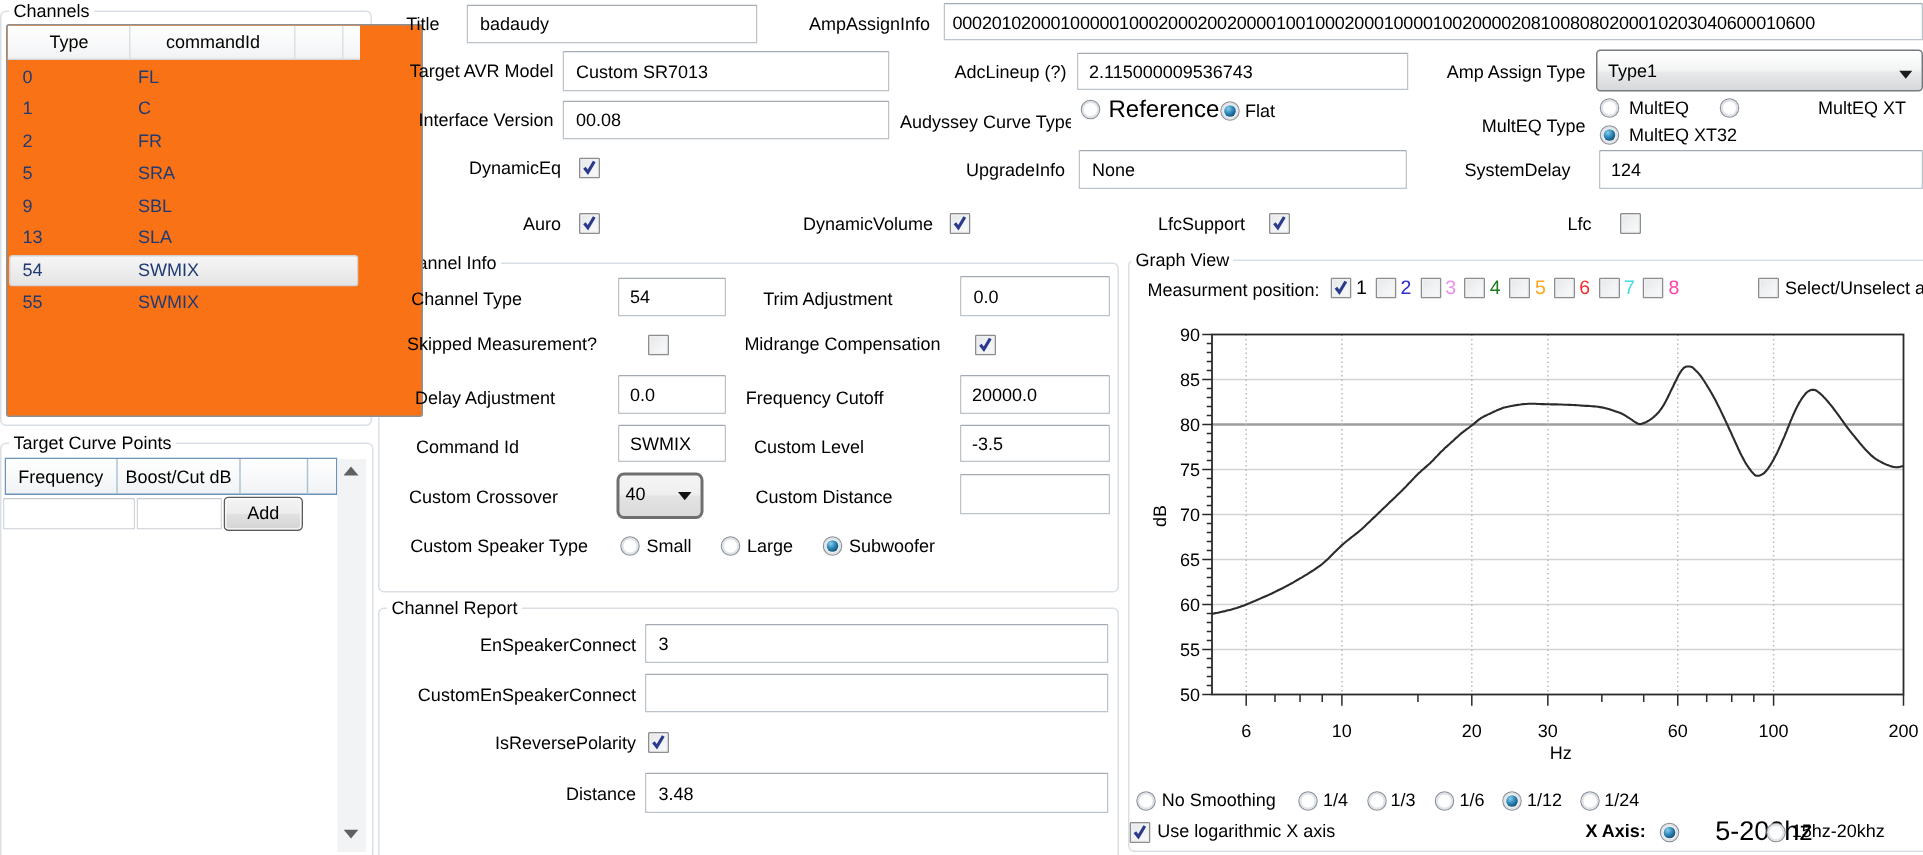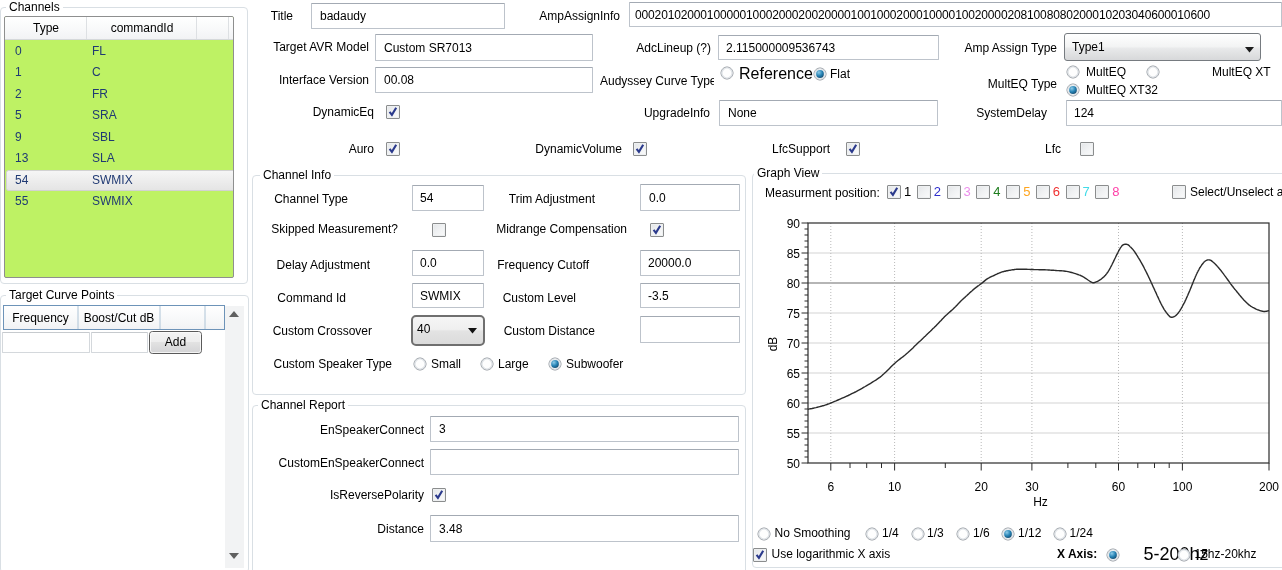--- a/index.html
+++ b/index.html
@@ -57,21 +57,21 @@
   </div>
 <div class="gb" style="left:252px;top:175px;width:494px;height:220px">
     <em style="left:7px">Channel Info</em>
   </div>
 <div class="gb" style="left:252px;top:405px;width:494px;height:175px">
     <em style="left:5px">Channel Report</em>
   </div>
 <div class="gb" style="left:752px;top:173px;width:538px;height:395px">
     <em style="left:1px">Graph View</em>
   </div>
-<div class="ab" style="left:4px;top:16px;width:230px;height:262px;background:#bef264;border:1px solid #8e8f8f;border-radius:2px;overflow:hidden">
+<div class="ab" style="left:4px;top:16px;width:278px;height:262px;background:#f97316;border:1px solid #8e8f8f;border-radius:2px;overflow:hidden">
 <svg width="235" height="23" style="position:absolute;left:0;top:0">
       <rect width="235" height="23" fill="url(#hdr)"></rect>
       <line x1="0" y1="22.5" x2="235" y2="22.5" stroke="#d5d8da"></line>
       <line x1="81.5" y1="0" x2="81.5" y2="22" stroke="#dde0e3"></line>
       <line x1="191.5" y1="0" x2="191.5" y2="22" stroke="#dde0e3"></line>
       <line x1="223.5" y1="0" x2="223.5" y2="22" stroke="#dde0e3"></line>
     </svg>
 <div class="lab" style="left:0;top:4px;width:82px;text-align:center">Type</div>
 <div class="lab" style="left:82px;top:4px;width:110px;text-align:center">commandId</div>
 <svg width="233" height="21" style="position:absolute;left:1px;top:153px">
@@ -104,21 +104,21 @@
   </div>
 <div class="lab" style="top:40px;font-size:12px;right:913px;">Target AVR Model</div>
 <div class="tb" style="left:375px;top:34px;width:218px;height:27px;">
     <span style="left:8px;top:6px;font-size:12px;">Custom SR7013</span>
   </div>
 <div class="lab" style="top:41px;font-size:12px;right:571px;">AdcLineup (?)</div>
 <div class="tb" style="left:718px;top:35px;width:221px;height:25px;">
     <span style="left:7px;top:5px;font-size:12px;">2.115000009536743</span>
   </div>
 <div class="lab" style="top:41px;font-size:12px;right:225px;">Amp Assign Type</div>
-<div class="ab" style="left:1064px;top:33px;width:197px;height:28px;border:1px solid #767b80;border-radius:3px;background:linear-gradient(180deg,#ffffff,#f3f4f4 48%,#e8e9ea 56%,#d7d8da)">
+<div class="ab" style="left:1064px;top:33px;width:218px;height:28px;border:1px solid #767b80;border-radius:3px;background:linear-gradient(180deg,#ffffff,#f3f4f4 48%,#e8e9ea 56%,#d7d8da)">
     <span style="position:absolute;left:7px;top:6px">Type1</span>
     <svg width="9" height="6" style="position:absolute;right:6px;top:13px">
       <path d="M0 0 L9 0 L4.5 5.5 Z" fill="#1c1c1c"></path>
     </svg>
   </div>
 <div class="lab" style="top:73px;font-size:12px;right:913px;">Interface Version</div>
 <div class="tb" style="left:375px;top:67px;width:218px;height:26px;">
     <span style="left:8px;top:5px;font-size:12px;">00.08</span>
   </div>
 <div class="lab" style="top:74px;font-size:12px;left:600px;width:114px;overflow:hidden;">Audyssey Curve Type</div>
@@ -223,21 +223,21 @@
   </div>
 <div class="lab" style="top:291px;font-size:12px;right:936px;">Command Id</div>
 <div class="tb" style="left:412px;top:283px;width:72px;height:25px;">
     <span style="left:7px;top:5px;font-size:12px;">SWMIX</span>
   </div>
 <div class="lab" style="top:291px;font-size:12px;right:706px;">Custom Level</div>
 <div class="tb" style="left:640px;top:283px;width:100px;height:25px;">
     <span style="left:7px;top:5px;font-size:12px;">-3.5</span>
   </div>
 <div class="lab" style="top:324px;font-size:12px;right:910px;">Custom Crossover</div>
-<div class="ab" style="left:411px;top:315px;width:74px;height:31px;border:2px solid #6f6f6f;border-radius:5px;background:linear-gradient(180deg,#f5f5f5,#efefef 46%,#e3e3e3 52%,#dbdbdb);">
+<div class="ab" style="left:411px;top:315px;width:58px;height:31px;border:2px solid #6f6f6f;border-radius:5px;background:linear-gradient(180deg,#f5f5f5,#efefef 46%,#e3e3e3 52%,#dbdbdb);">
     <span style="position:absolute;left:4px;top:5px">40</span>
     <svg width="9" height="6" style="position:absolute;right:6px;top:11px">
       <path d="M0 0 L9 0 L4.5 5.5 Z" fill="#111"></path>
     </svg>
   </div>
 <div class="lab" style="top:324px;font-size:12px;right:687px;">Custom Distance</div>
 <div class="tb" style="left:640px;top:316px;width:100px;height:27px;"></div>
 <div class="lab" style="top:357px;font-size:12px;right:890px;">Custom Speaker Type</div>
 <svg class="rd" style="left:413px;top:357px" viewBox="0 0 14 14">
     <circle cx="7" cy="7" r="6" fill="#fefefe" stroke="#8a9097"></circle>

